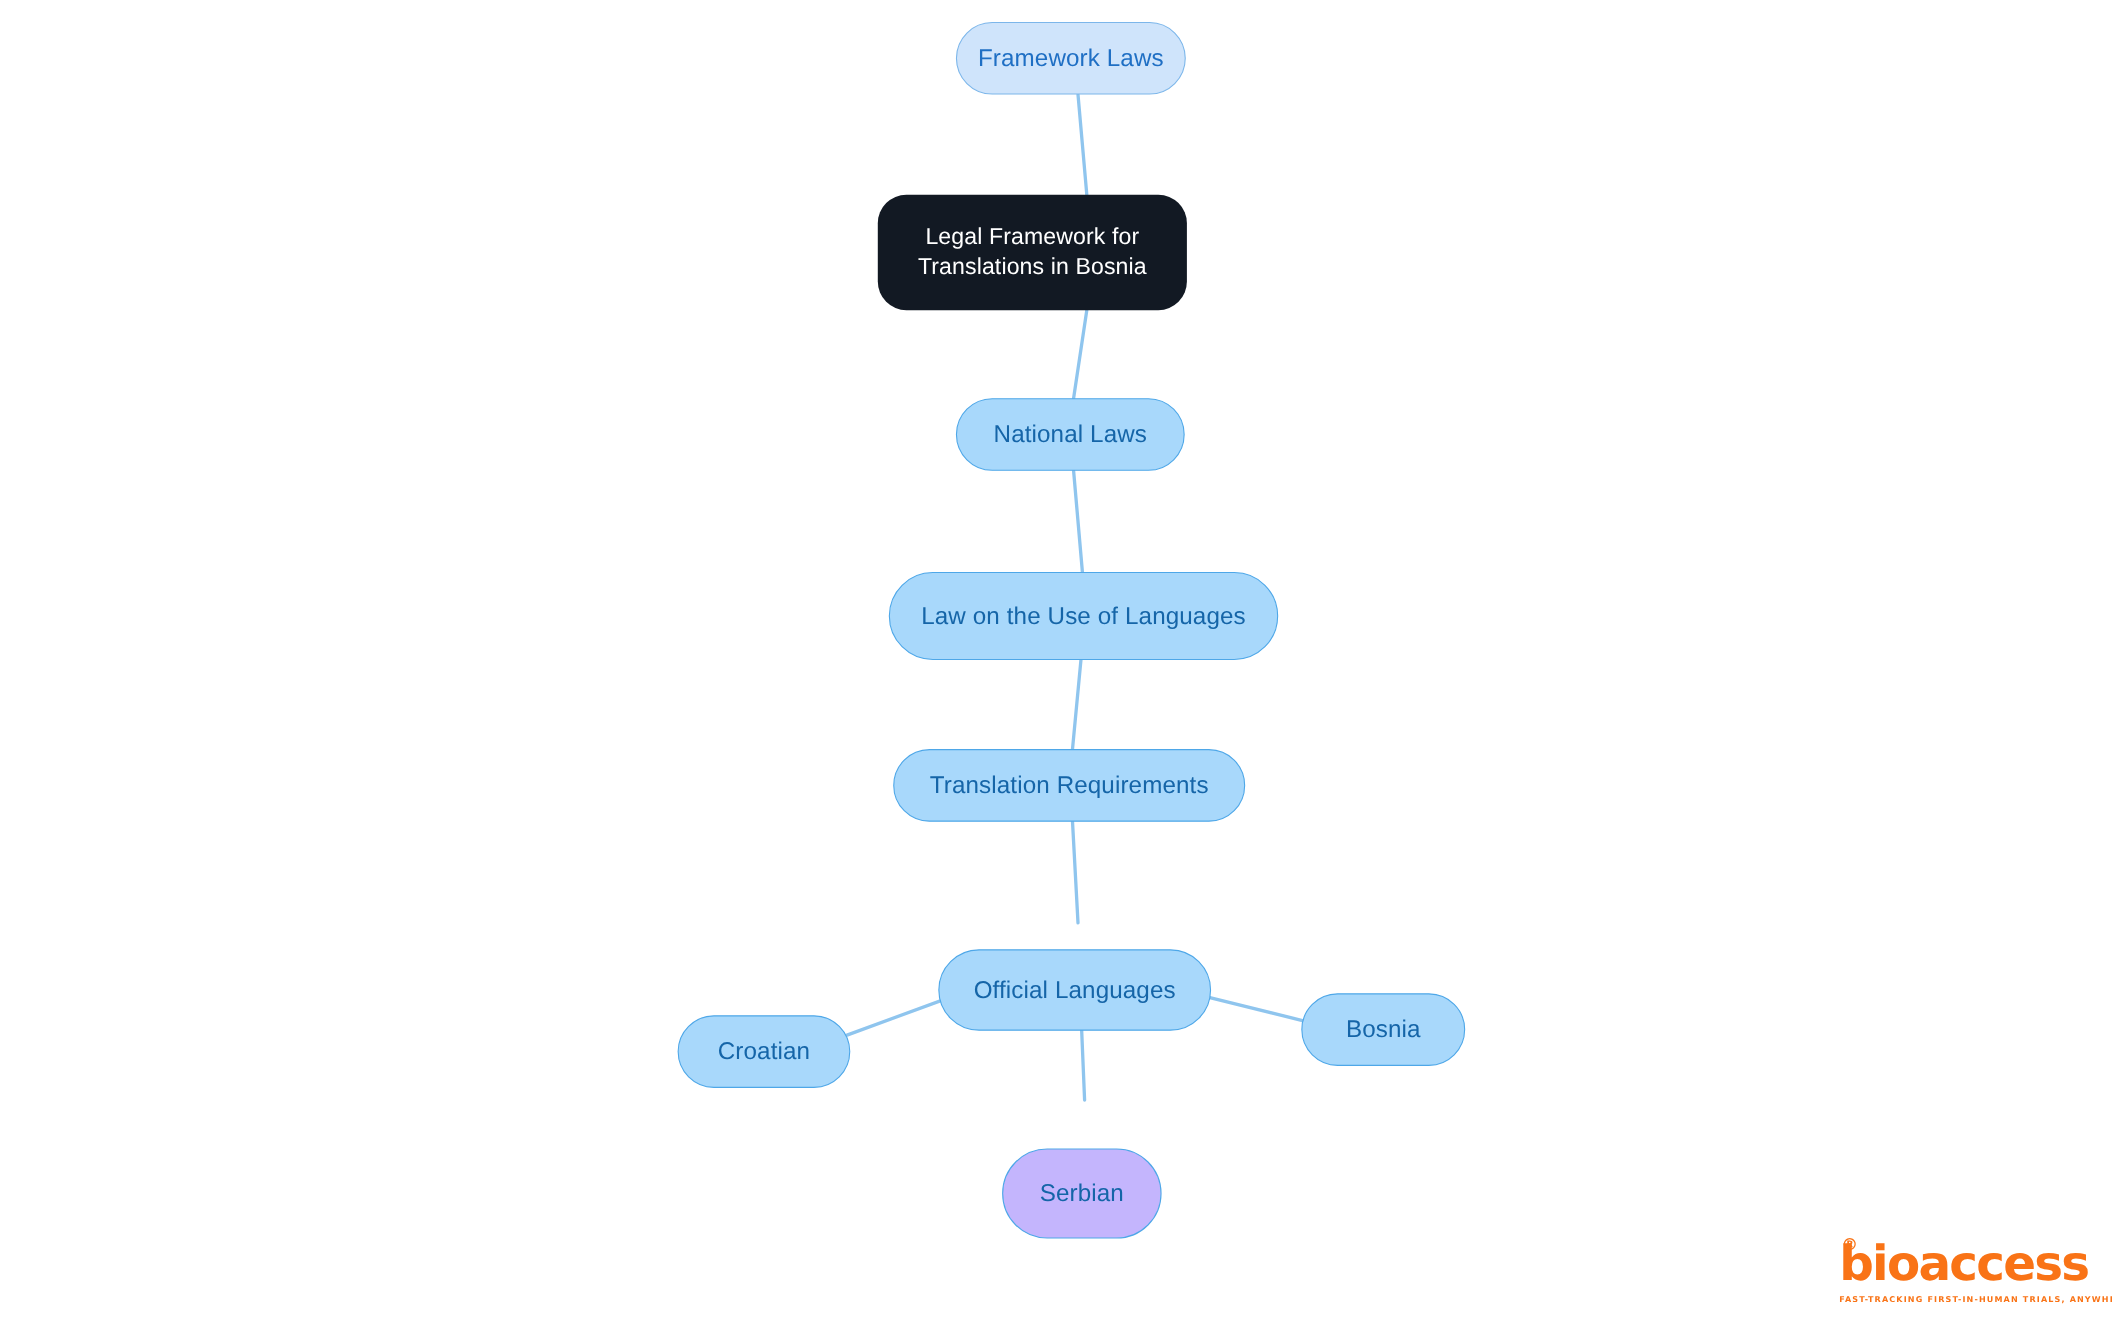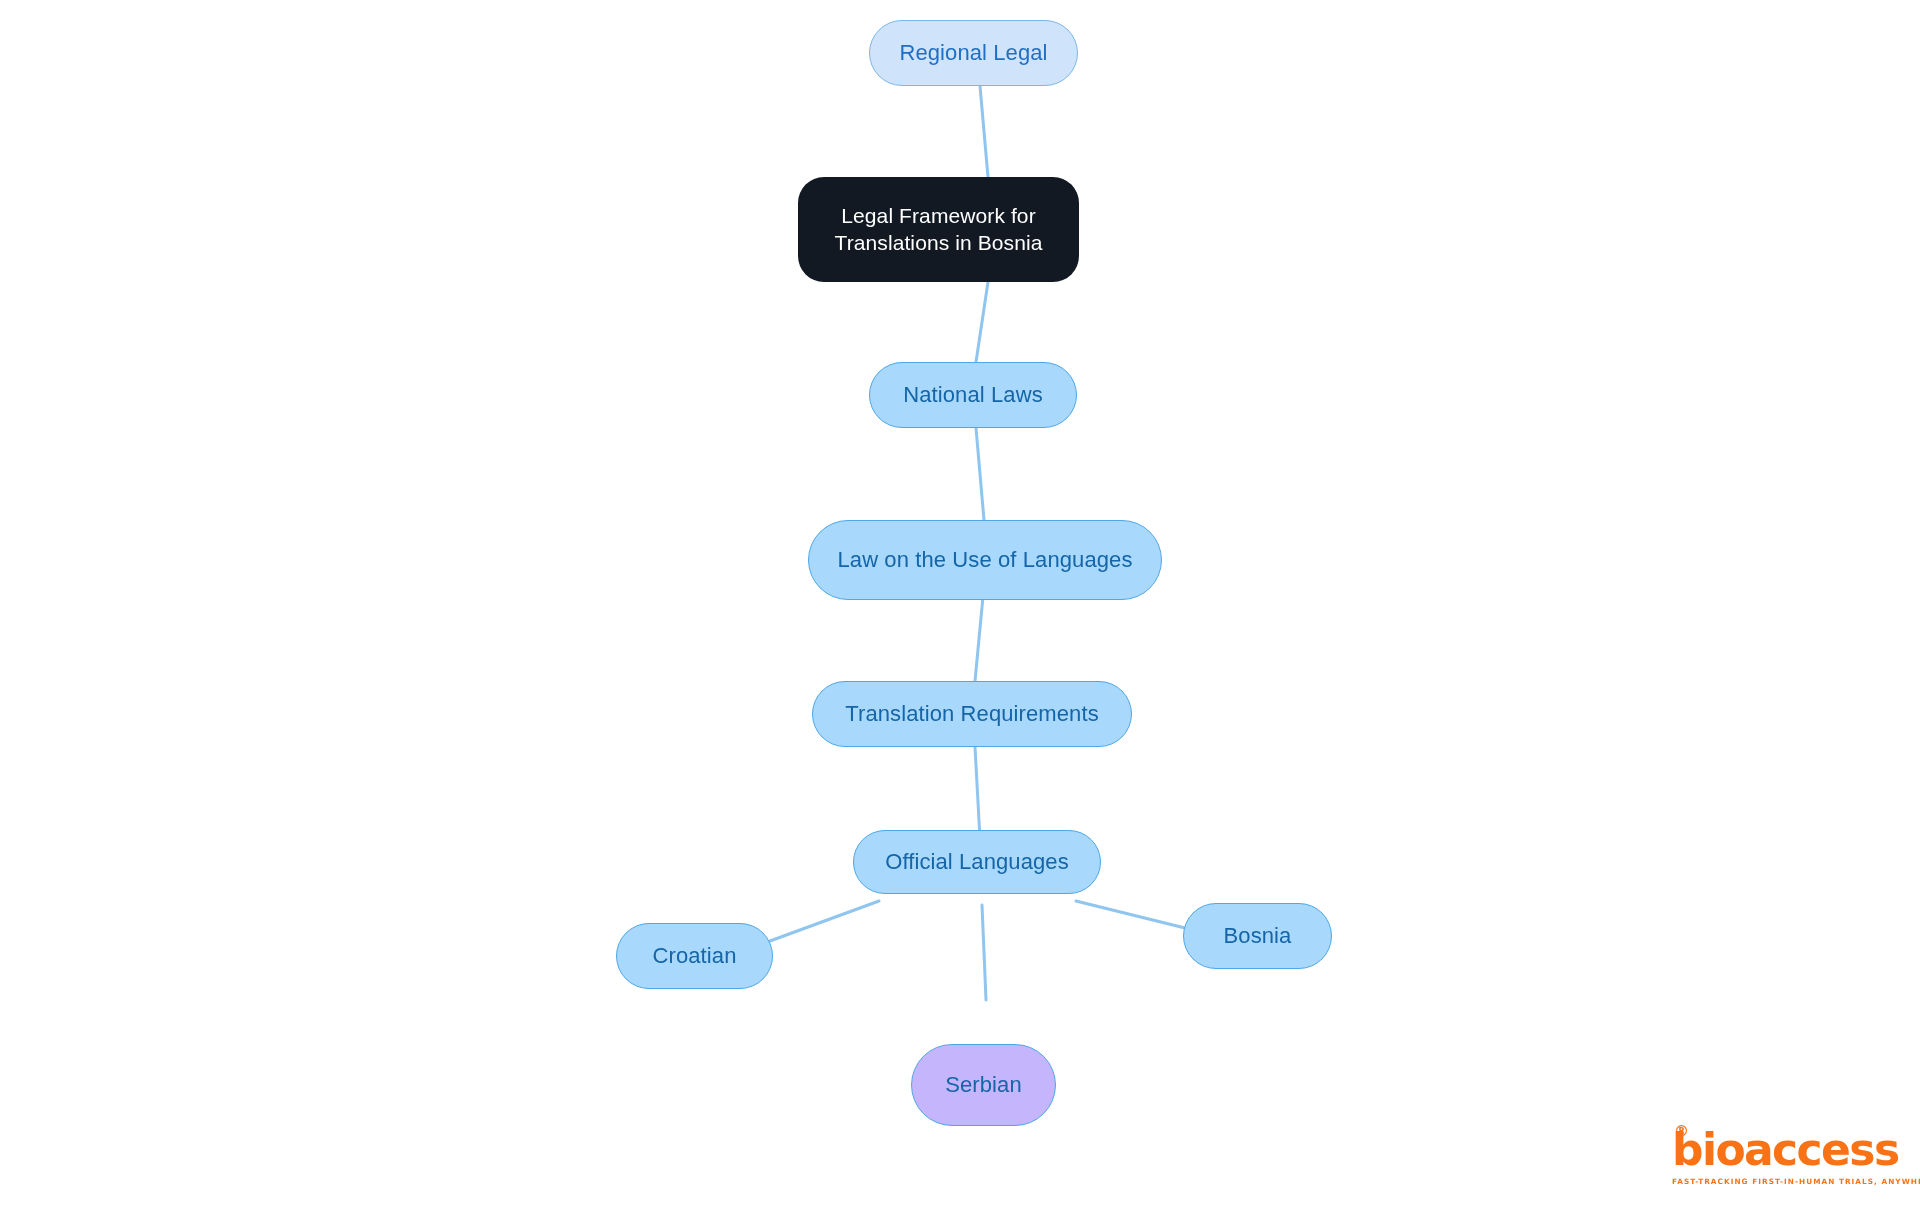--- a/index.html
+++ b/index.html
@@ -100,27 +100,27 @@
       <path d="M 988 282 L 976 362" stroke="#8fc5ee" stroke-width="3" fill="none" stroke-linecap="round"></path>
       <path d="M 976 428 L 984 520" stroke="#8fc5ee" stroke-width="3" fill="none" stroke-linecap="round"></path>
       <path d="M 984 586 L 975 681" stroke="#8fc5ee" stroke-width="3" fill="none" stroke-linecap="round"></path>
       <path d="M 975 747 L 980 839" stroke="#8fc5ee" stroke-width="3" fill="none" stroke-linecap="round"></path>
       <path d="M 879 901 L 770 941" stroke="#8fc5ee" stroke-width="3" fill="none" stroke-linecap="round"></path>
       <path d="M 1076 901 L 1185 928" stroke="#8fc5ee" stroke-width="3" fill="none" stroke-linecap="round"></path>
       <path d="M 982 905 L 986 1000" stroke="#8fc5ee" stroke-width="3" fill="none" stroke-linecap="round"></path>
     </svg>
 
   <div id="nodes">
-      <div class="node branch-pale" style="left: 869px; top: 20px; width: 209px; height: 66px; background: rgb(207, 228, 251); border-color: rgb(124, 182, 234); color: rgb(31, 111, 196);">Regional Legal</div>
+      <div class="node branch-pale" style="left: 869px; top: 20px; width: 209px; height: 66px; background: rgb(207, 228, 251); border-color: rgb(124, 182, 234); color: rgb(31, 111, 196);">Framework Laws</div>
       <div class="node root" style="left: 798px; top: 177px; width: 281px; height: 105px; background: rgb(18, 25, 35); color: rgb(255, 255, 255);">Legal Framework for
 Translations in Bosnia</div>
       <div class="node branch" style="left: 869px; top: 362px; width: 208px; height: 66px; background: rgb(168, 216, 251); border-color: rgb(78, 167, 232); color: rgb(21, 101, 168);">National Laws</div>
       <div class="node branch" style="left: 808px; top: 520px; width: 354px; height: 80px; background: rgb(168, 216, 251); border-color: rgb(78, 167, 232); color: rgb(21, 101, 168);">Law on the Use of Languages</div>
       <div class="node branch" style="left: 812px; top: 681px; width: 320px; height: 66px; background: rgb(168, 216, 251); border-color: rgb(78, 167, 232); color: rgb(21, 101, 168);">Translation Requirements</div>
-      <div class="node branch" style="left: 853px; top: 830px; width: 248px; height: 64px; background: rgb(168, 216, 251); border-color: rgb(78, 167, 232); color: rgb(21, 101, 168);">Official Languages</div>
+      <div class="node branch" style="left: 853px; top: 863px; width: 248px; height: 74px; background: rgb(168, 216, 251); border-color: rgb(78, 167, 232); color: rgb(21, 101, 168);">Official Languages</div>
       <div class="node branch" style="left: 616px; top: 923px; width: 157px; height: 66px; background: rgb(168, 216, 251); border-color: rgb(78, 167, 232); color: rgb(21, 101, 168);">Croatian</div>
       <div class="node branch" style="left: 1183px; top: 903px; width: 149px; height: 66px; background: rgb(168, 216, 251); border-color: rgb(78, 167, 232); color: rgb(21, 101, 168);">Bosnia</div>
       <div class="node branch" style="left: 911px; top: 1044px; width: 145px; height: 82px; background: #c4b5fd; border-color: rgb(78, 167, 232); color: rgb(21, 101, 168);">Serbian</div>
     </div>
 
   <div id="logo">
     <div id="logo-wordmark">
       <span>bioaccess</span><span id="logo-reg">®</span>
     </div>
     <div id="logo-tagline">FAST-TRACKING FIRST-IN-HUMAN TRIALS, ANYWHERE</div>

